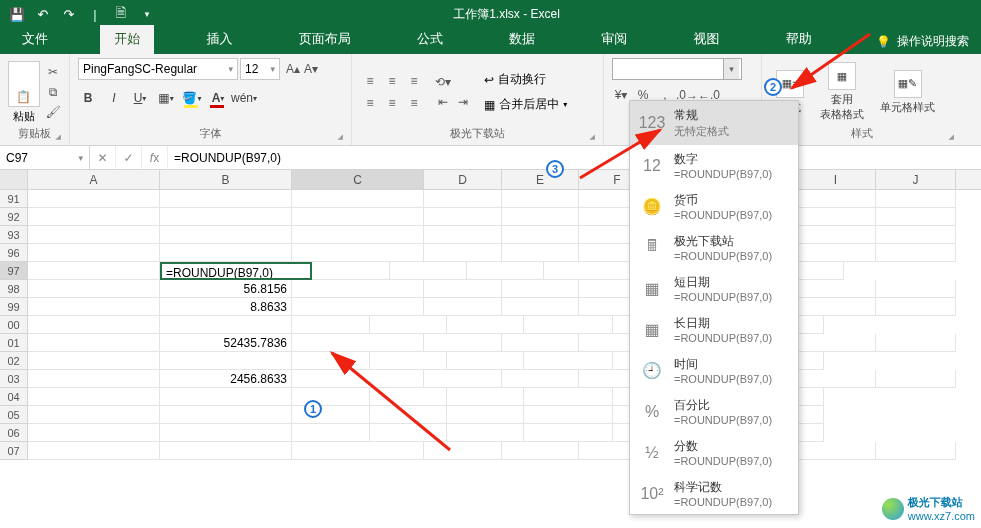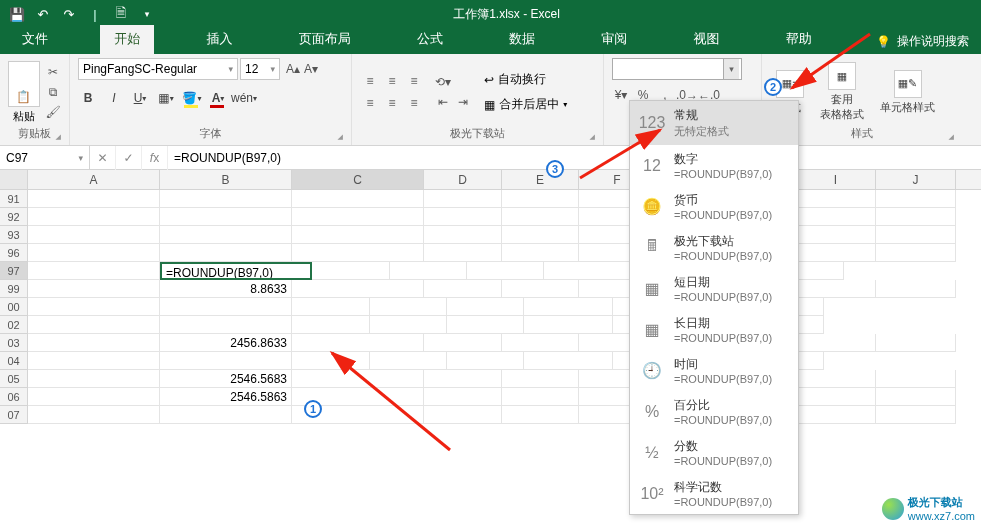--- a/index.html
+++ b/index.html
@@ -322,20 +322,33 @@
         <div class="cell active-cell" style="width: 152px;">=ROUNDUP(B97,0)</div>
         <div class="cell" style="width: 78px;"></div>
         <div class="cell" style="width: 77px;"></div>
         <div class="cell" style="width: 77px;"></div>
         <div class="cell" style="width: 89px;"></div>
         <div class="cell" style="width: 51px;"></div>
         <div class="cell" style="width: 80px;"></div>
         <div class="cell" style="width: 80px;"></div>
       </div>
       <div class="row">
+        <div class="rh">98</div>
+        <div class="cell" style="width: 132px;"></div>
+        <div class="cell" style="width: 132px;">56.8156</div>
+        <div class="cell" style="width: 132px;"></div>
+        <div class="cell" style="width: 78px;"></div>
+        <div class="cell" style="width: 77px;"></div>
+        <div class="cell" style="width: 77px;"></div>
+        <div class="cell" style="width: 89px;"></div>
+        <div class="cell" style="width: 51px;"></div>
+        <div class="cell" style="width: 80px;"></div>
+        <div class="cell" style="width: 80px;"></div>
+      </div>
+      <div class="row">
         <div class="rh">99</div>
         <div class="cell" style="width: 132px;"></div>
         <div class="cell" style="width: 132px;">8.8633</div>
         <div class="cell" style="width: 132px;"></div>
         <div class="cell" style="width: 78px;"></div>
         <div class="cell" style="width: 77px;"></div>
         <div class="cell" style="width: 77px;"></div>
         <div class="cell" style="width: 89px;"></div>
         <div class="cell" style="width: 51px;"></div>
         <div class="cell" style="width: 80px;"></div>
@@ -347,20 +360,33 @@
         <div class="cell" style="width: 132px;"></div>
         <div class="cell" style="width: 78px;"></div>
         <div class="cell" style="width: 77px;"></div>
         <div class="cell" style="width: 77px;"></div>
         <div class="cell" style="width: 89px;"></div>
         <div class="cell" style="width: 51px;"></div>
         <div class="cell" style="width: 80px;"></div>
         <div class="cell" style="width: 80px;"></div>
       </div>
       <div class="row">
+        <div class="rh">01</div>
+        <div class="cell" style="width: 132px;"></div>
+        <div class="cell" style="width: 132px;">52435.7836</div>
+        <div class="cell" style="width: 132px;"></div>
+        <div class="cell" style="width: 78px;"></div>
+        <div class="cell" style="width: 77px;"></div>
+        <div class="cell" style="width: 77px;"></div>
+        <div class="cell" style="width: 89px;"></div>
+        <div class="cell" style="width: 51px;"></div>
+        <div class="cell" style="width: 80px;"></div>
+        <div class="cell" style="width: 80px;"></div>
+      </div>
+      <div class="row">
         <div class="rh">02</div>
         <div class="cell" style="width: 132px;"></div>
         <div class="cell" style="width: 132px;"></div>
         <div class="cell" style="width: 78px;"></div>
         <div class="cell" style="width: 77px;"></div>
         <div class="cell" style="width: 77px;"></div>
         <div class="cell" style="width: 89px;"></div>
         <div class="cell" style="width: 51px;"></div>
         <div class="cell" style="width: 80px;"></div>
         <div class="cell" style="width: 80px;"></div>
@@ -386,34 +412,32 @@
         <div class="cell" style="width: 77px;"></div>
         <div class="cell" style="width: 77px;"></div>
         <div class="cell" style="width: 89px;"></div>
         <div class="cell" style="width: 51px;"></div>
         <div class="cell" style="width: 80px;"></div>
         <div class="cell" style="width: 80px;"></div>
       </div>
       <div class="row">
         <div class="rh">05</div>
         <div class="cell" style="width: 132px;"></div>
-        <div class="cell" style="width: 132px;">2546.5683</div>
         <div class="cell" style="width: 132px;"></div>
         <div class="cell" style="width: 78px;"></div>
         <div class="cell" style="width: 77px;"></div>
         <div class="cell" style="width: 77px;"></div>
         <div class="cell" style="width: 89px;"></div>
         <div class="cell" style="width: 51px;"></div>
         <div class="cell" style="width: 80px;"></div>
         <div class="cell" style="width: 80px;"></div>
       </div>
       <div class="row">
         <div class="rh">06</div>
         <div class="cell" style="width: 132px;"></div>
-        <div class="cell" style="width: 132px;">2546.5863</div>
         <div class="cell" style="width: 132px;"></div>
         <div class="cell" style="width: 78px;"></div>
         <div class="cell" style="width: 77px;"></div>
         <div class="cell" style="width: 77px;"></div>
         <div class="cell" style="width: 89px;"></div>
         <div class="cell" style="width: 51px;"></div>
         <div class="cell" style="width: 80px;"></div>
         <div class="cell" style="width: 80px;"></div>
       </div>
       <div class="row">

